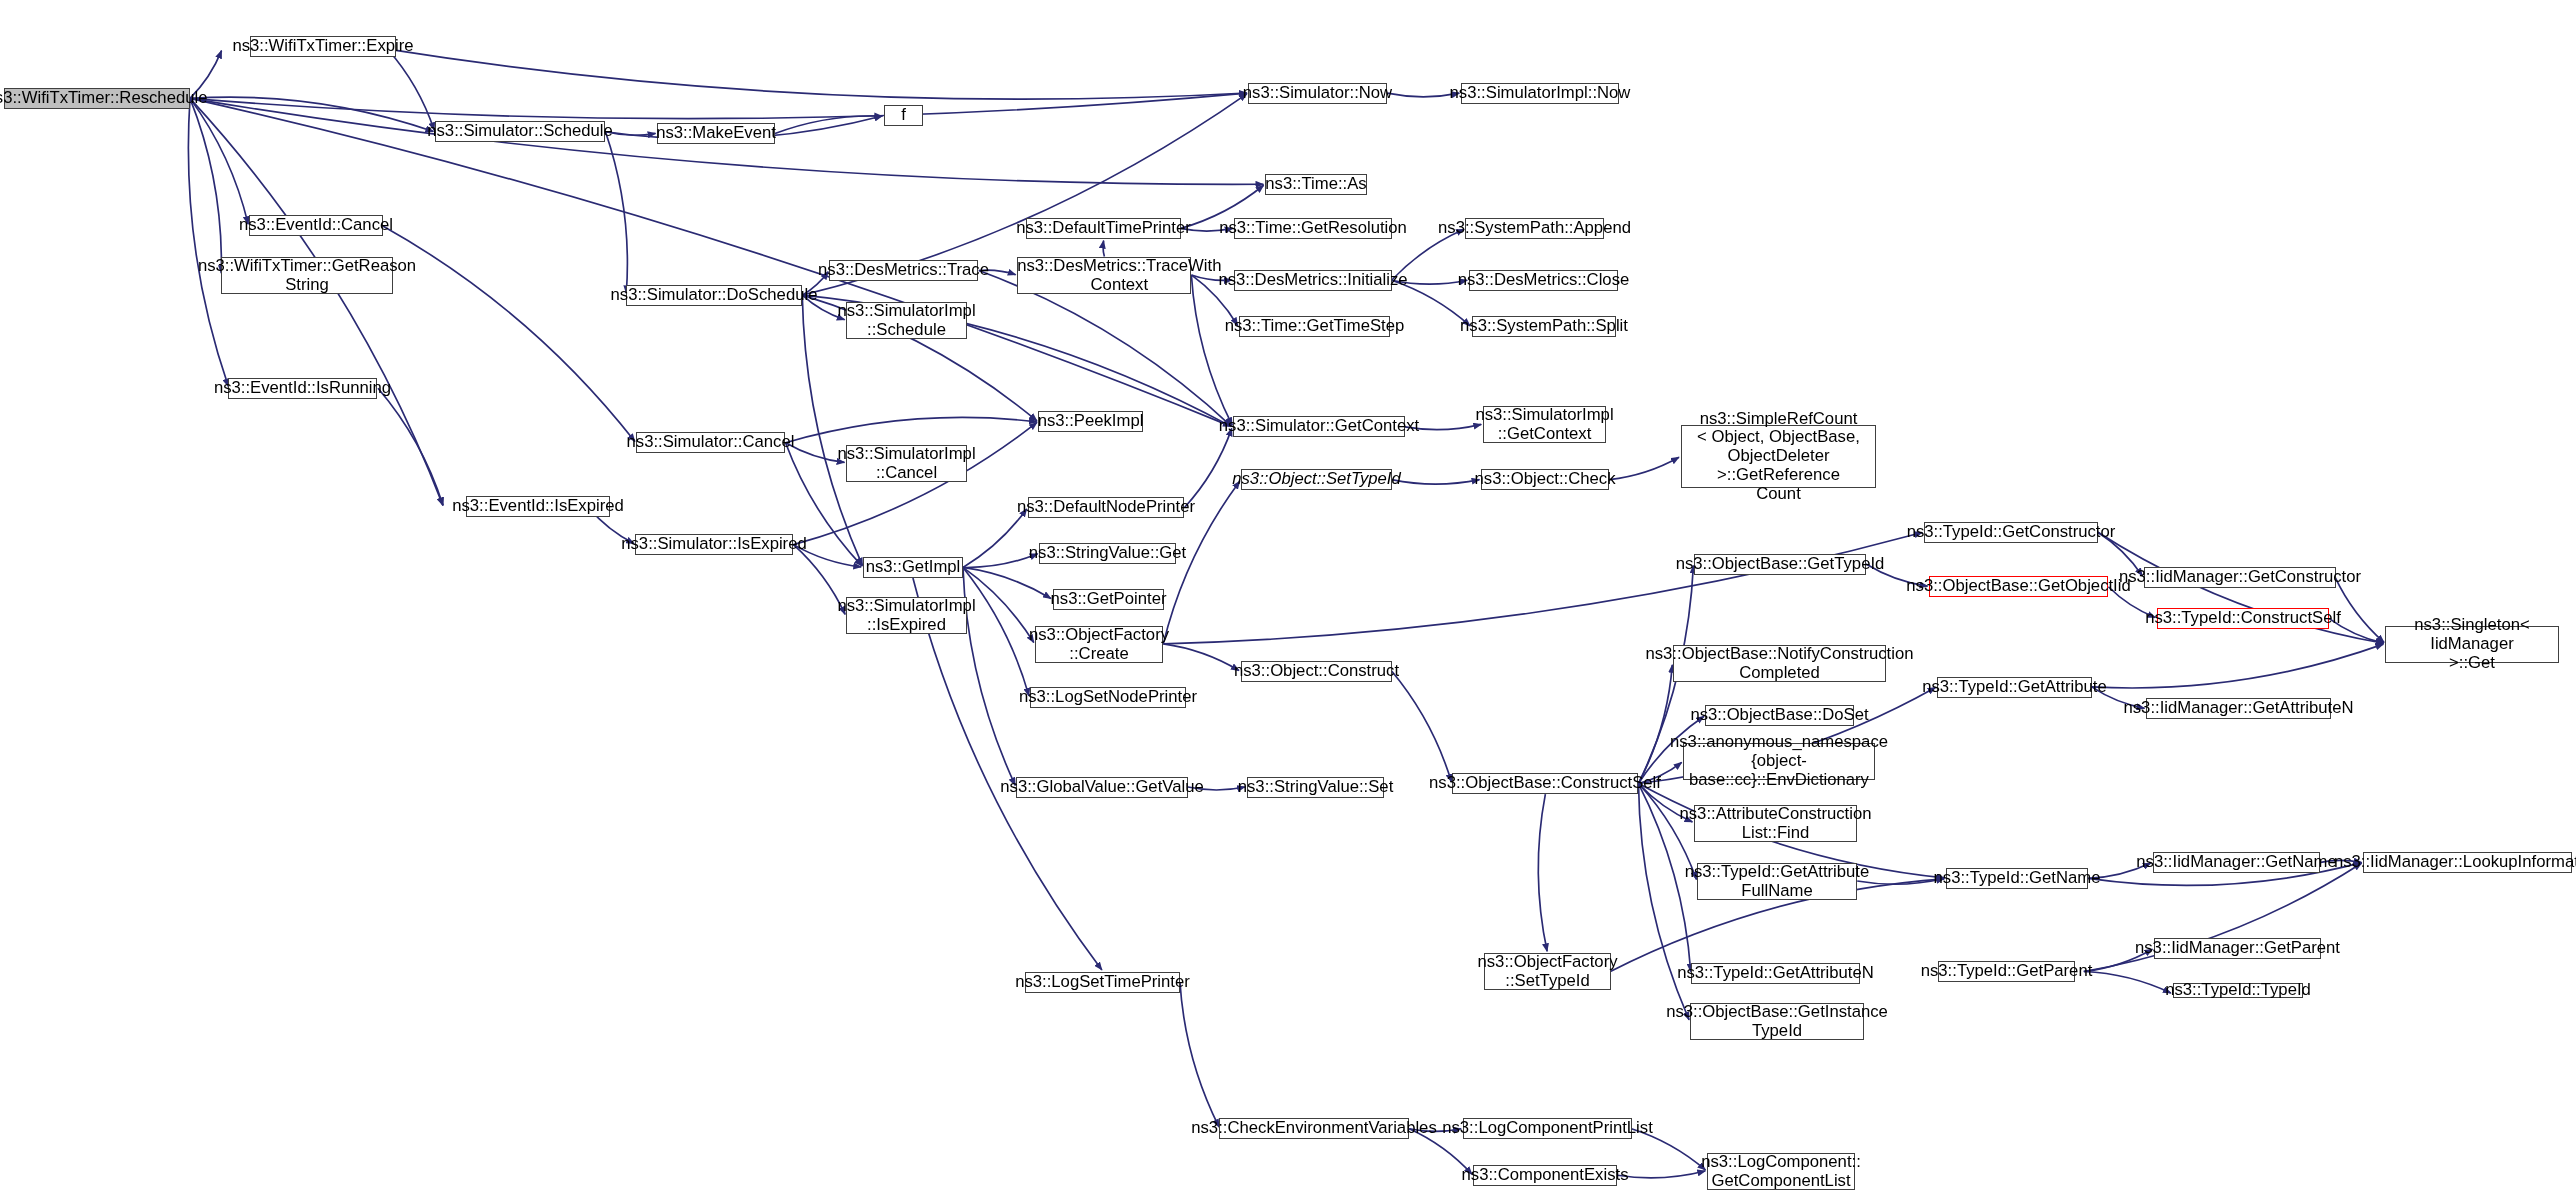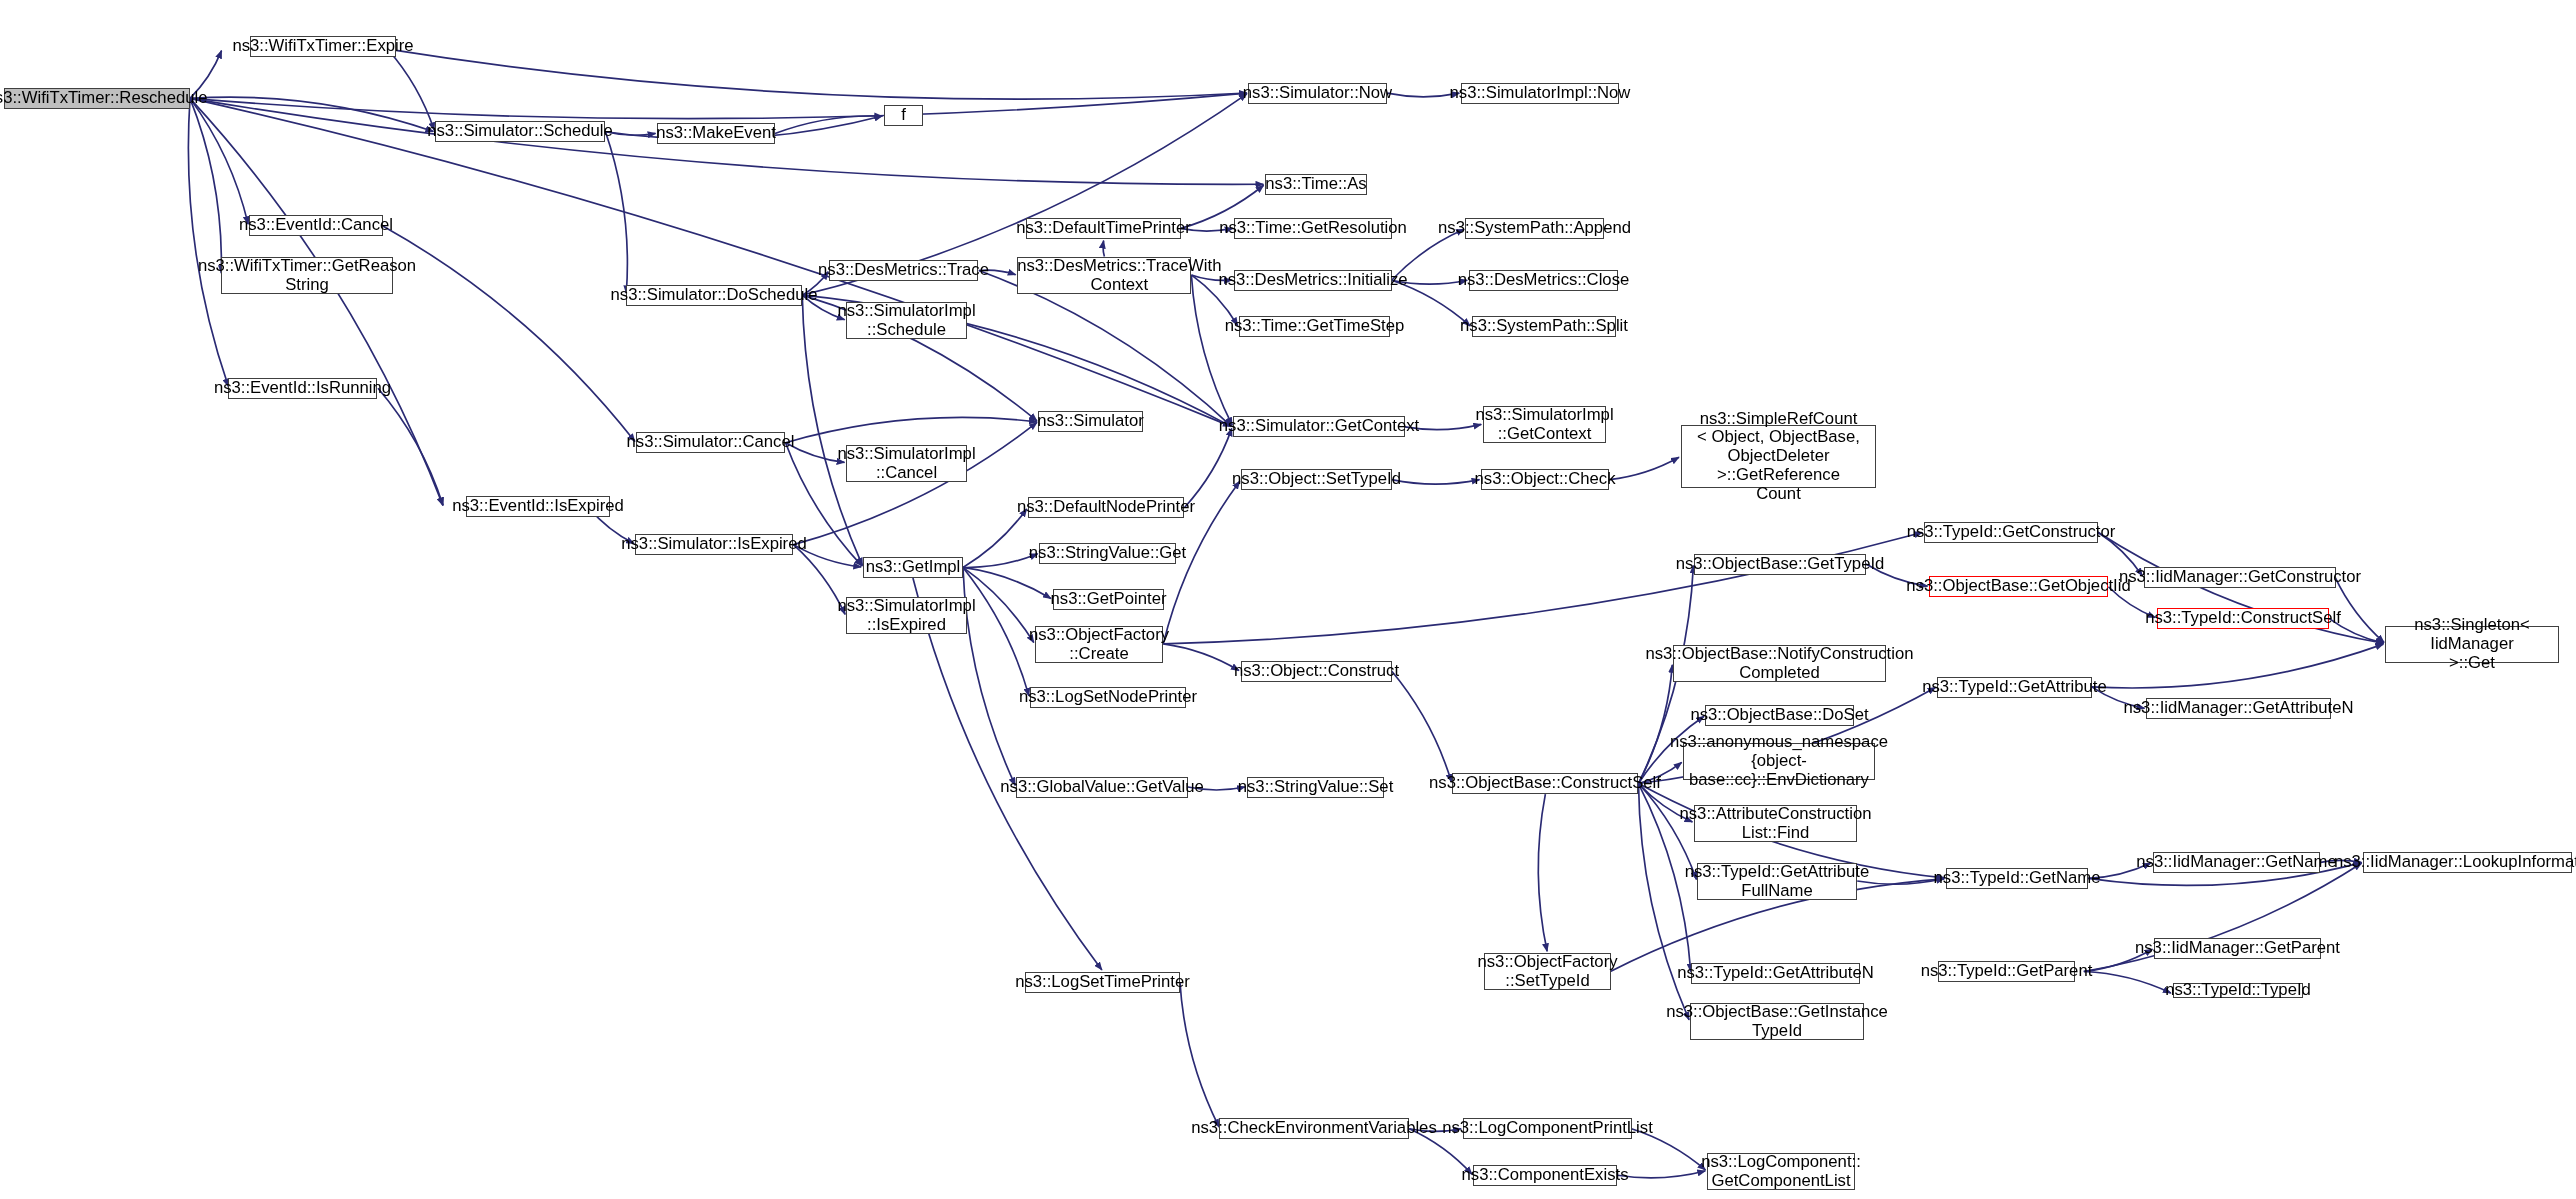--- a/index.html
+++ b/index.html
@@ -139,29 +139,29 @@
       <div class="node" style="left: 1265px; top: 174px; width: 102px; height: 21px;">ns3::Time::As</div>
       <div class="node" style="left: 1234px; top: 218px; width: 158px; height: 21px;">ns3::Time::GetResolution</div>
       <div class="node" style="left: 1234px; top: 270px; width: 158px; height: 21px;">ns3::DesMetrics::Initialize</div>
       <div class="node" style="left: 1239px; top: 316px; width: 151px; height: 21px;">ns3::Time::GetTimeStep</div>
       <div class="node" style="left: 1465px; top: 218px; width: 139px; height: 21px;">ns3::SystemPath::Append</div>
       <div class="node" style="left: 1469px; top: 270px; width: 149px; height: 21px;">ns3::DesMetrics::Close</div>
       <div class="node" style="left: 1472px; top: 316px; width: 144px; height: 21px;">ns3::SystemPath::Split</div>
       <div class="node" style="left: 636px; top: 432px; width: 149px; height: 21px;">ns3::Simulator::Cancel</div>
       <div class="node" style="left: 846px; top: 445px; width: 121px; height: 37px;">ns3::SimulatorImpl
 ::Cancel</div>
-      <div class="node" style="left: 1038px; top: 411px; width: 105px; height: 21px;">ns3::Simulator</div>
+      <div class="node" style="left: 1038px; top: 411px; width: 105px; height: 21px;">ns3::PeekImpl</div>
       <div class="node" style="left: 1233px; top: 416px; width: 172px; height: 21px;">ns3::Simulator::GetContext</div>
       <div class="node" style="left: 1483px; top: 406px; width: 123px; height: 37px;">ns3::SimulatorImpl
 ::GetContext</div>
       <div class="node" style="left: 1681px; top: 425px; width: 195px; height: 63px;">ns3::SimpleRefCount
 &lt; Object, ObjectBase,
  ObjectDeleter &gt;::GetReference
 Count</div>
-      <div class="node" style="left: 1241px; top: 469px; width: 151px; height: 21px;">ns3::Object::SetTypeId</div>
+      <div class="node" style="left: 1241px; top: 469px; width: 151px; height: 21px; font-style: italic;">ns3::Object::SetTypeId</div>
       <div class="node" style="left: 1481px; top: 469px; width: 128px; height: 21px;">ns3::Object::Check</div>
       <div class="node" style="left: 635px; top: 534px; width: 158px; height: 21px;">ns3::Simulator::IsExpired</div>
       <div class="node" style="left: 863px; top: 557px; width: 100px; height: 21px;">ns3::GetImpl</div>
       <div class="node" style="left: 846px; top: 597px; width: 121px; height: 37px;">ns3::SimulatorImpl
 ::IsExpired</div>
       <div class="node" style="left: 1028px; top: 497px; width: 156px; height: 21px;">ns3::DefaultNodePrinter</div>
       <div class="node" style="left: 1039px; top: 543px; width: 137px; height: 21px;">ns3::StringValue::Get</div>
       <div class="node" style="left: 1053px; top: 589px; width: 111px; height: 21px;">ns3::GetPointer</div>
       <div class="node" style="left: 1035px; top: 626px; width: 128px; height: 37px;">ns3::ObjectFactory
 ::Create</div>

